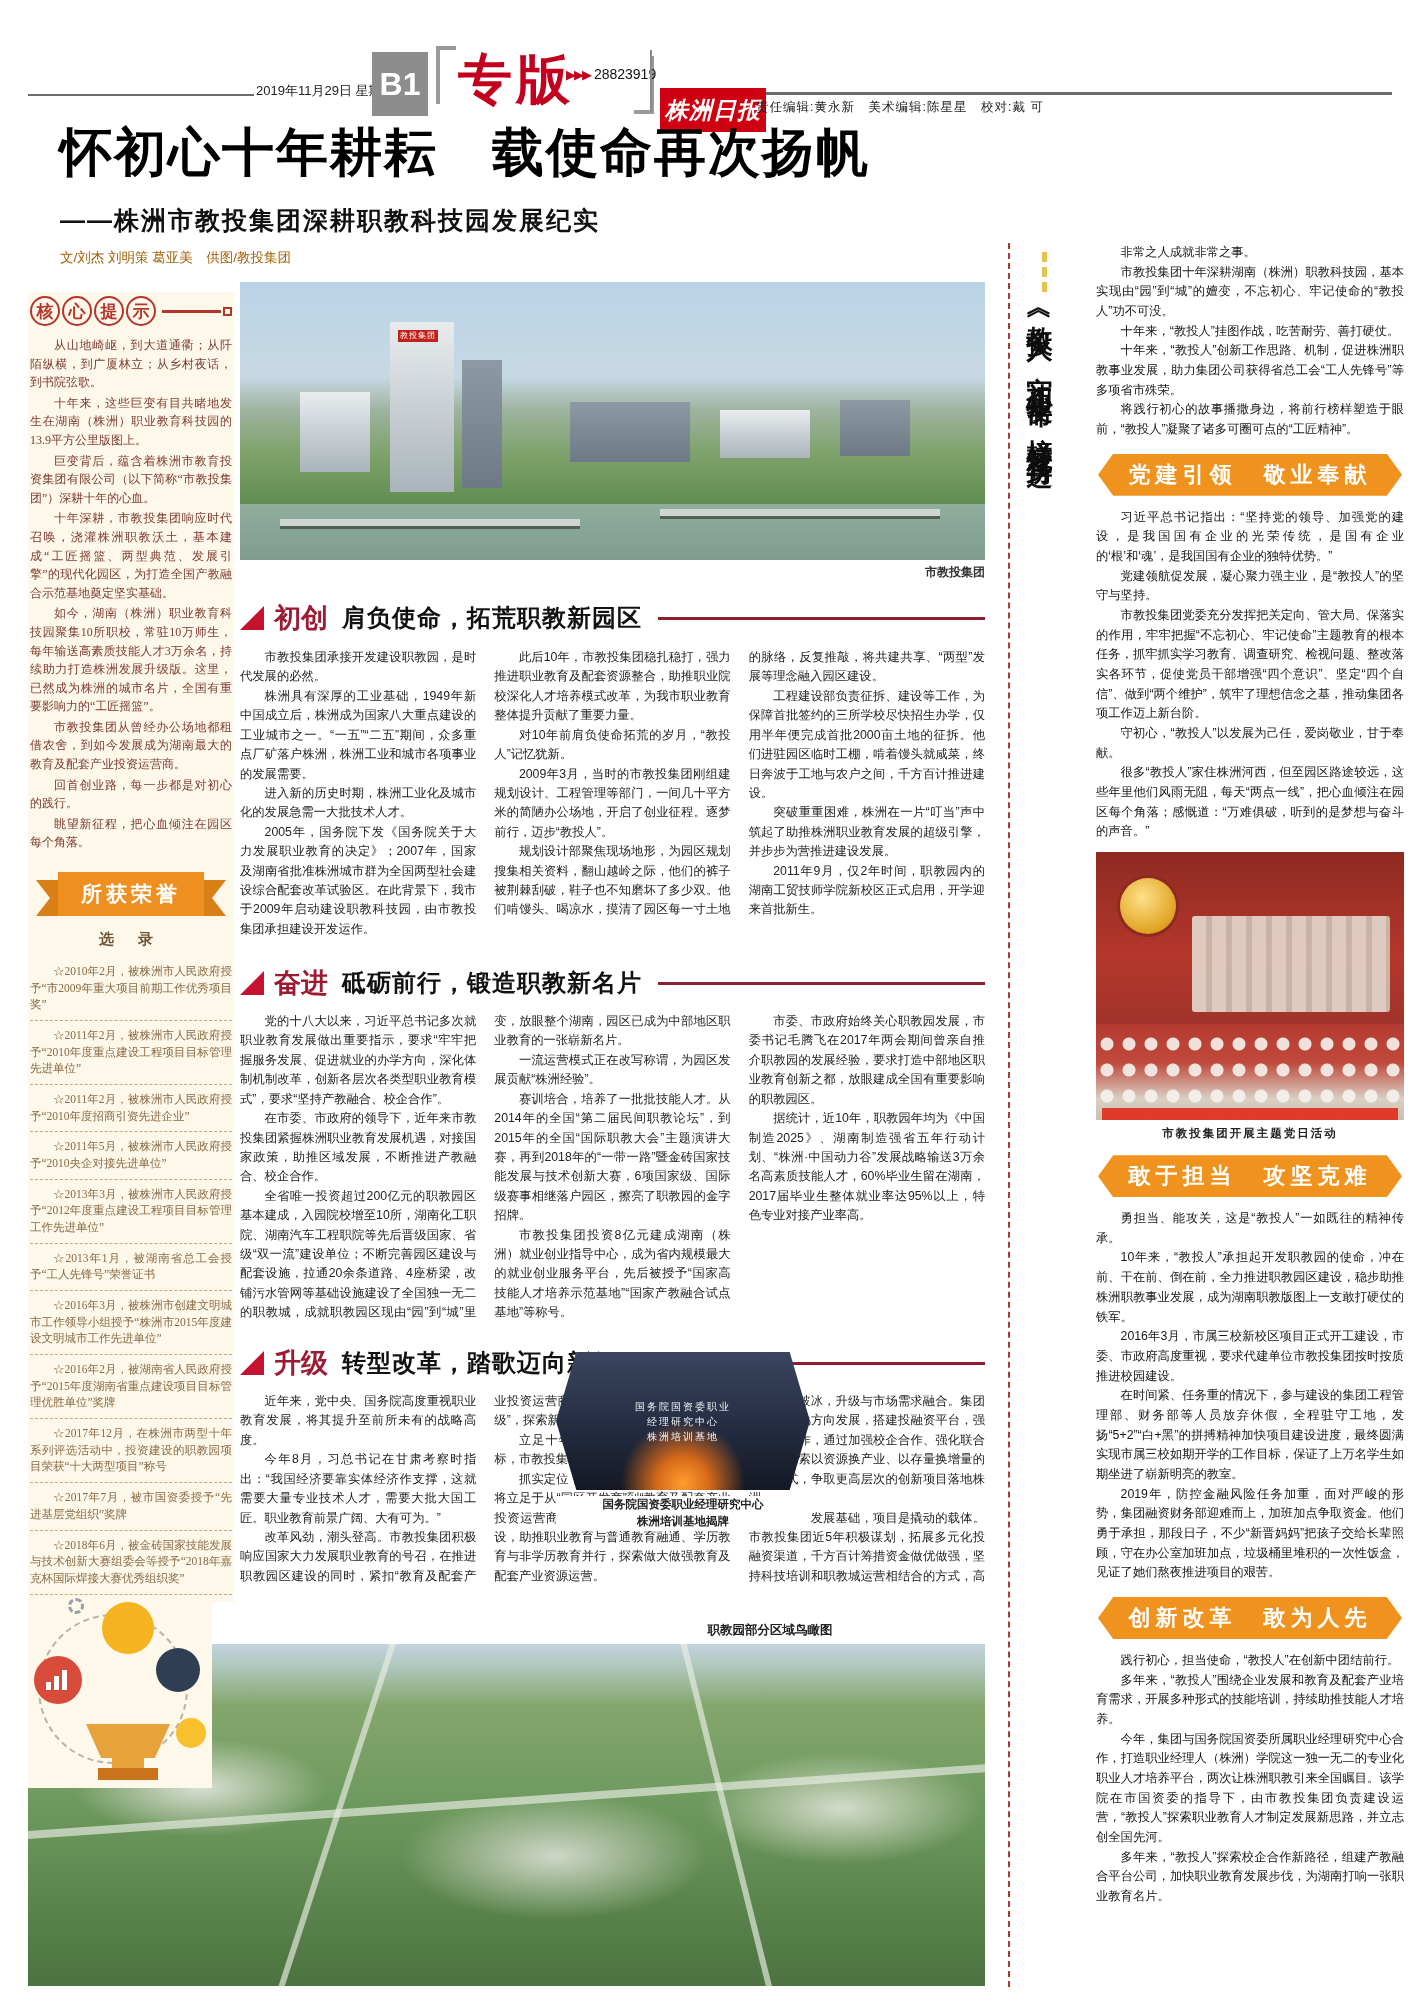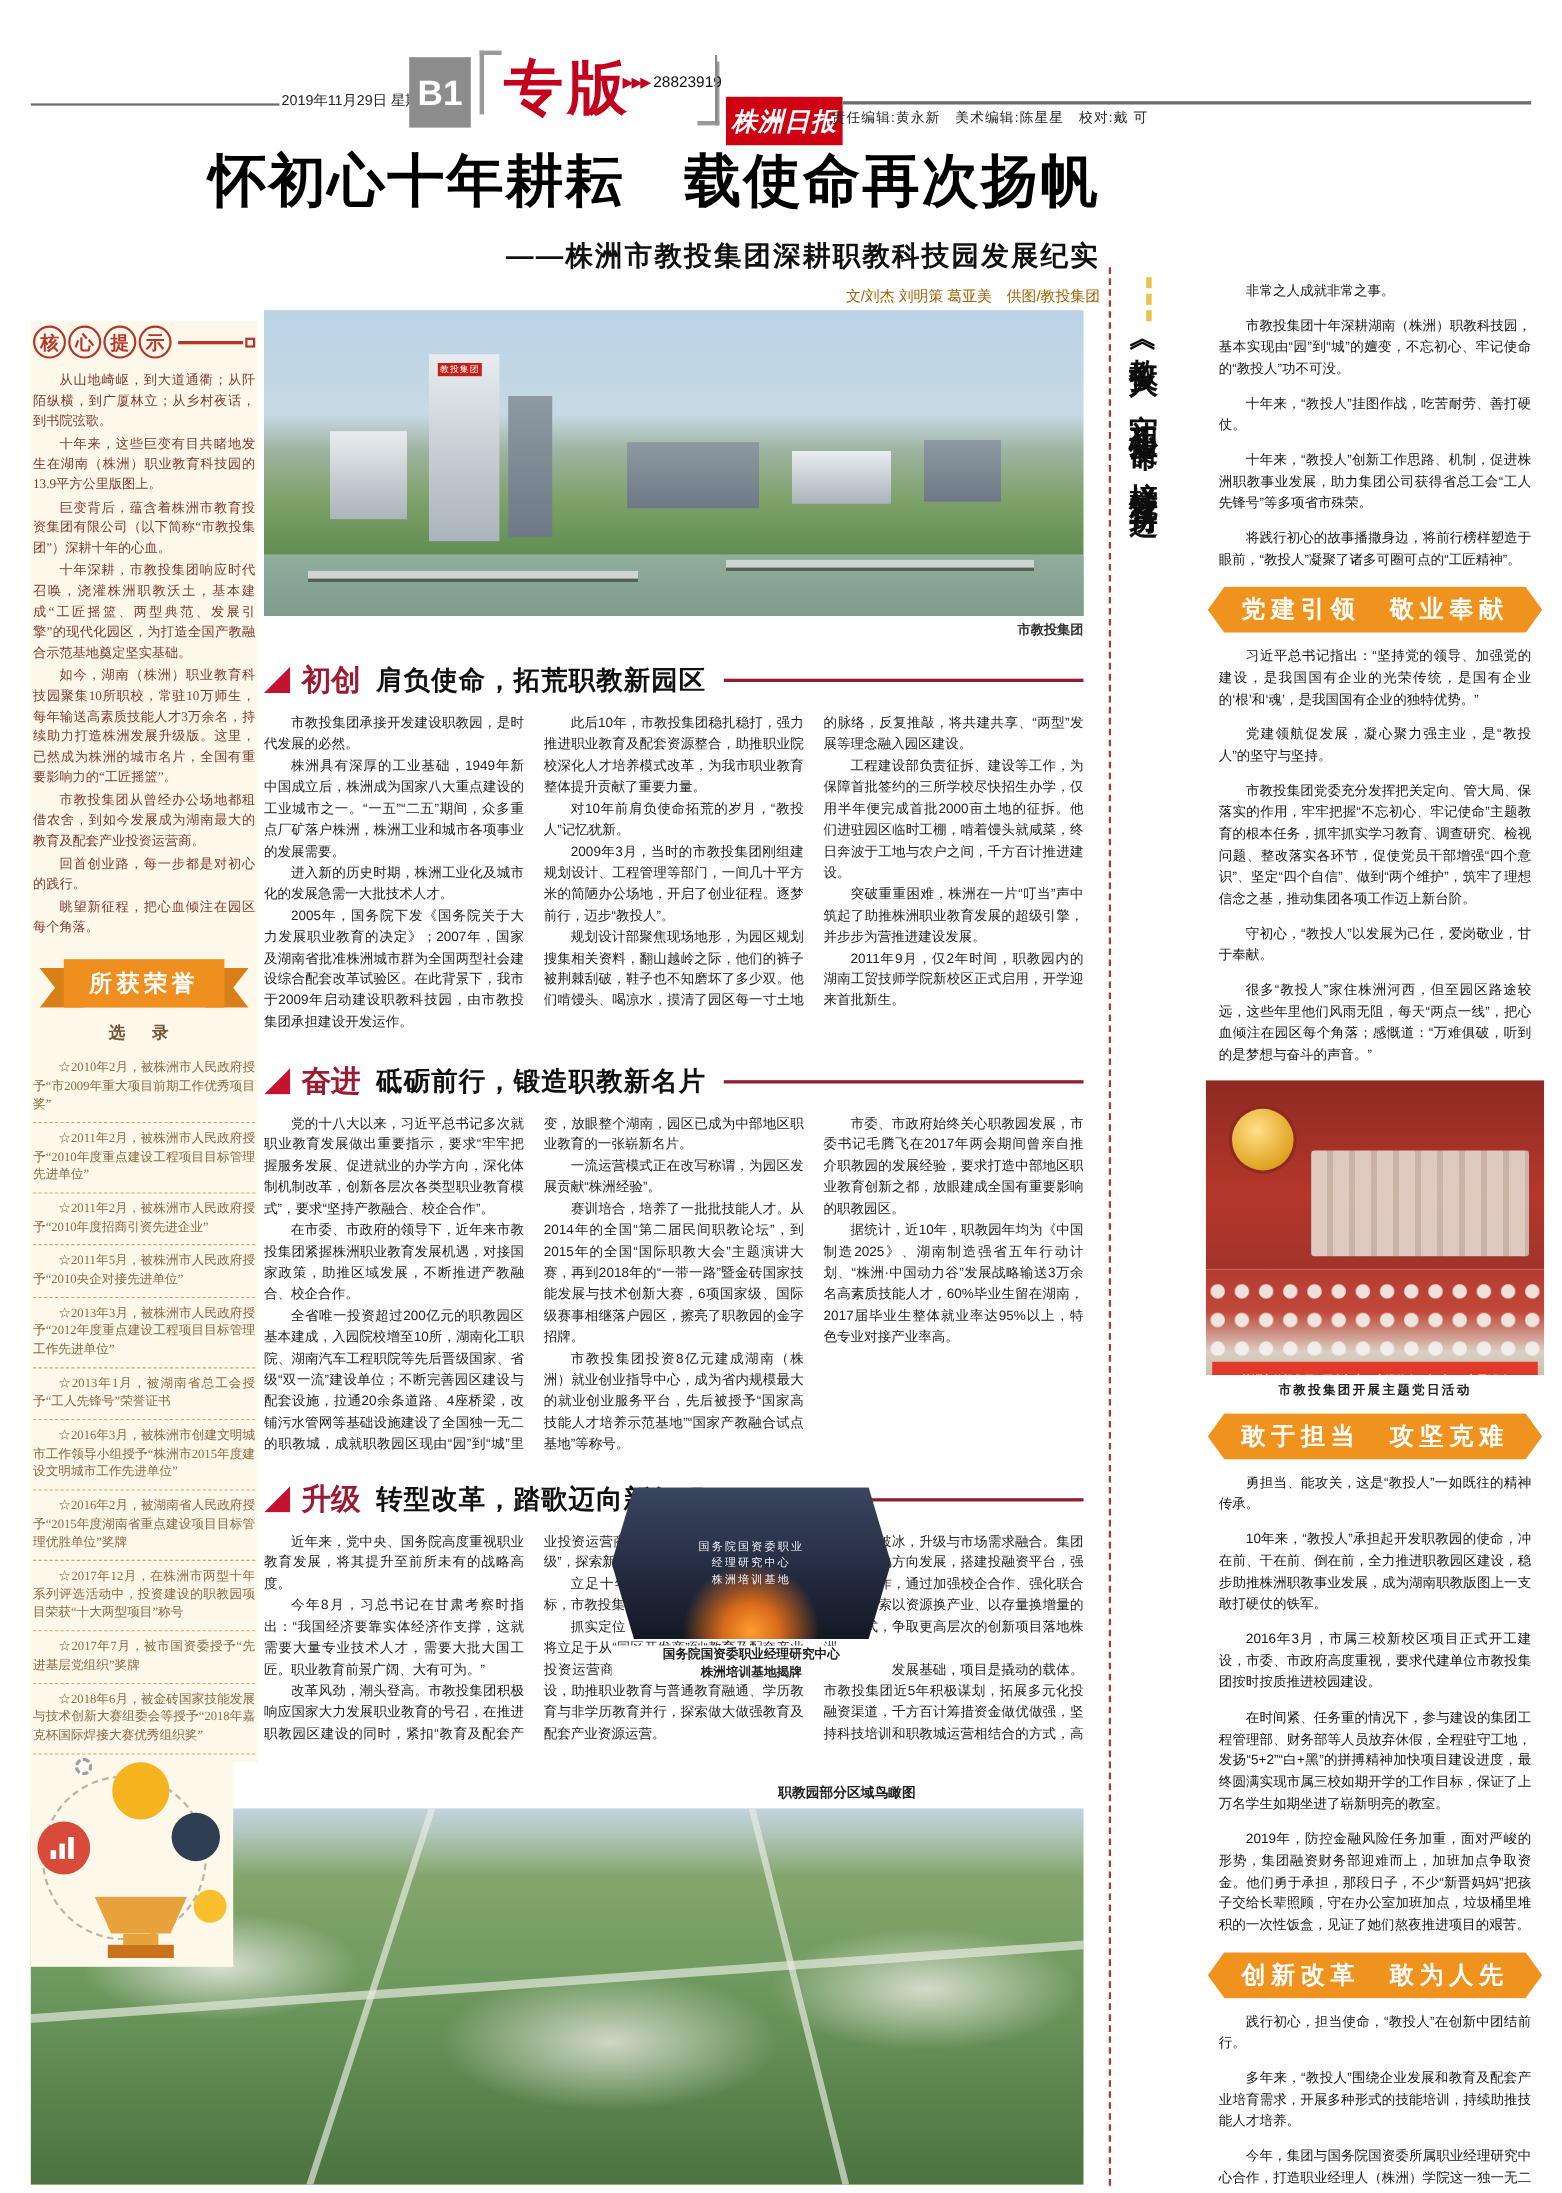--- a/index.html
+++ b/index.html
@@ -16,21 +16,21 @@
   .bracket:after{content:"";position:absolute;right:0;bottom:0;width:16px;height:54px;border-right:4px solid #9a9a9a;border-bottom:4px solid #9a9a9a;}
   .zhuanban{position:absolute;left:458px;top:44px;font-size:54px;font-weight:900;color:#c3001d;letter-spacing:4px;}
   .hotline{position:absolute;left:566px;top:66px;font-size:14px;color:#111;}
   .hotline .arr{color:#c3001d;font-size:13px;letter-spacing:-2px;}
   .v-div{position:absolute;left:650px;top:50px;width:2px;height:62px;background:#8a8a8a;}
   .logo{position:absolute;left:660px;top:52px;width:106px;height:44px;background:#ce0011;color:#fff;
         font-family:"Liberation Serif",serif;font-style:italic;font-weight:bold;font-size:23px;
         display:flex;align-items:center;justify-content:center;letter-spacing:1px;margin-top:36px;}
   .editors{position:absolute;left:756px;top:99px;font-size:12.5px;color:#222;letter-spacing:1px;}
   
-  .headline{position:absolute;left:60px;top:130px;width:940px;text-align:right;}
+  .headline{position:absolute;left:60px;top:118px;width:940px;text-align:left;}
   .headline .t{font-size:52px;font-weight:900;color:#000;letter-spacing:2px;white-space:nowrap;}
   .headline .s{margin-top:16px;font-size:25px;font-weight:bold;color:#111;letter-spacing:2px;}
   .headline .b{margin-top:12px;font-size:13.5px;color:#a16207;}
   
   .leftcol{position:absolute;left:28px;top:292px;width:206px;height:1310px;overflow:hidden;background:#fdf8e9;padding:4px 2px;}
   .ct-head{display:flex;align-items:center;margin-bottom:10px;}
   .ct-circ{width:30px;height:30px;border:2px solid #b5352b;border-radius:50%;color:#b5352b;
            font-weight:bold;font-size:17px;display:flex;align-items:center;justify-content:center;margin-right:2px;background:#fdf8e9;}
   .ct-rule{flex:1;height:3px;background:#b5352b;margin-left:4px;}
   .ct-sq{width:9px;height:9px;border:2px solid #b5352b;margin-left:2px;}
@@ -84,21 +84,21 @@
                 radial-gradient(ellipse 220px 90px at 55% 62%,#cfd7c6 0%,rgba(207,215,198,0) 70%),
                 radial-gradient(ellipse 200px 80px at 85% 48%,#d4dbc9 0%,rgba(212,219,201,0) 70%),
                 linear-gradient(180deg,#c2d4e0 0%,#aec6b9 7%,#84a66d 18%,#6f9a5f 45%,#5b854d 75%,#4c7340 100%);}
   .aerial .road{position:absolute;background:rgba(235,238,230,.65);}
   
   .rdash{position:absolute;left:1008px;top:243px;width:0;height:1744px;border-left:2px dashed #b03a2e;}
   .vheadline{position:absolute;left:1022px;top:300px;height:600px;writing-mode:vertical-rl;
      font-size:26px;font-weight:900;color:#0d0d0d;letter-spacing:5px;font-family:"Liberation Serif",serif;}
   .ydots{position:absolute;left:1042px;top:252px;height:40px;width:0;border-left:5px dashed #e6c34c;}
   .rightcol{position:absolute;left:1096px;top:243px;width:308px;height:1747px;overflow:hidden;}
-  .rightcol .para{margin:12px;font-size:12.3px;line-height:1.6;color:#151515;text-align:justify;text-indent:2em;}
+  .rightcol .para{margin:0;font-size:12.3px;line-height:1.6;color:#151515;text-align:justify;text-indent:2em;}
   .obanner{margin:14px 2px 12px 2px;height:42px;background:#f0921e;color:#fff;font-size:22px;font-weight:900;
      letter-spacing:5px;display:flex;align-items:center;justify-content:center;
      clip-path:polygon(5% 0,95% 0,100% 50%,95% 100%,5% 100%,0 50%);}
   .rphoto{margin:10px 0 6px 0;width:100%;height:268px;position:relative;overflow:hidden;}
   .rp-top{position:absolute;left:0;top:0;right:0;height:172px;background:linear-gradient(180deg,#8e2a22,#b5372b 60%,#a1332a);}
   .emblem{position:absolute;left:24px;top:26px;width:56px;height:56px;border-radius:50%;
      background:radial-gradient(circle at 40% 35%,#ffe08a,#e0a422 70%,#b97f12);box-shadow:0 0 0 3px #8e2a22;}
   .statues{position:absolute;left:96px;top:64px;right:14px;height:96px;
      background:repeating-linear-gradient(90deg,#e8e4da 0 14px,#cfc9bc 14px 20px);opacity:.85;border-radius:3px;}
   .rp-bot{position:absolute;left:0;top:172px;right:0;bottom:0;background:linear-gradient(180deg,#b43b31 0%,#c0493b 40%,#d9cfc2 78%,#cbbfae 100%);}

